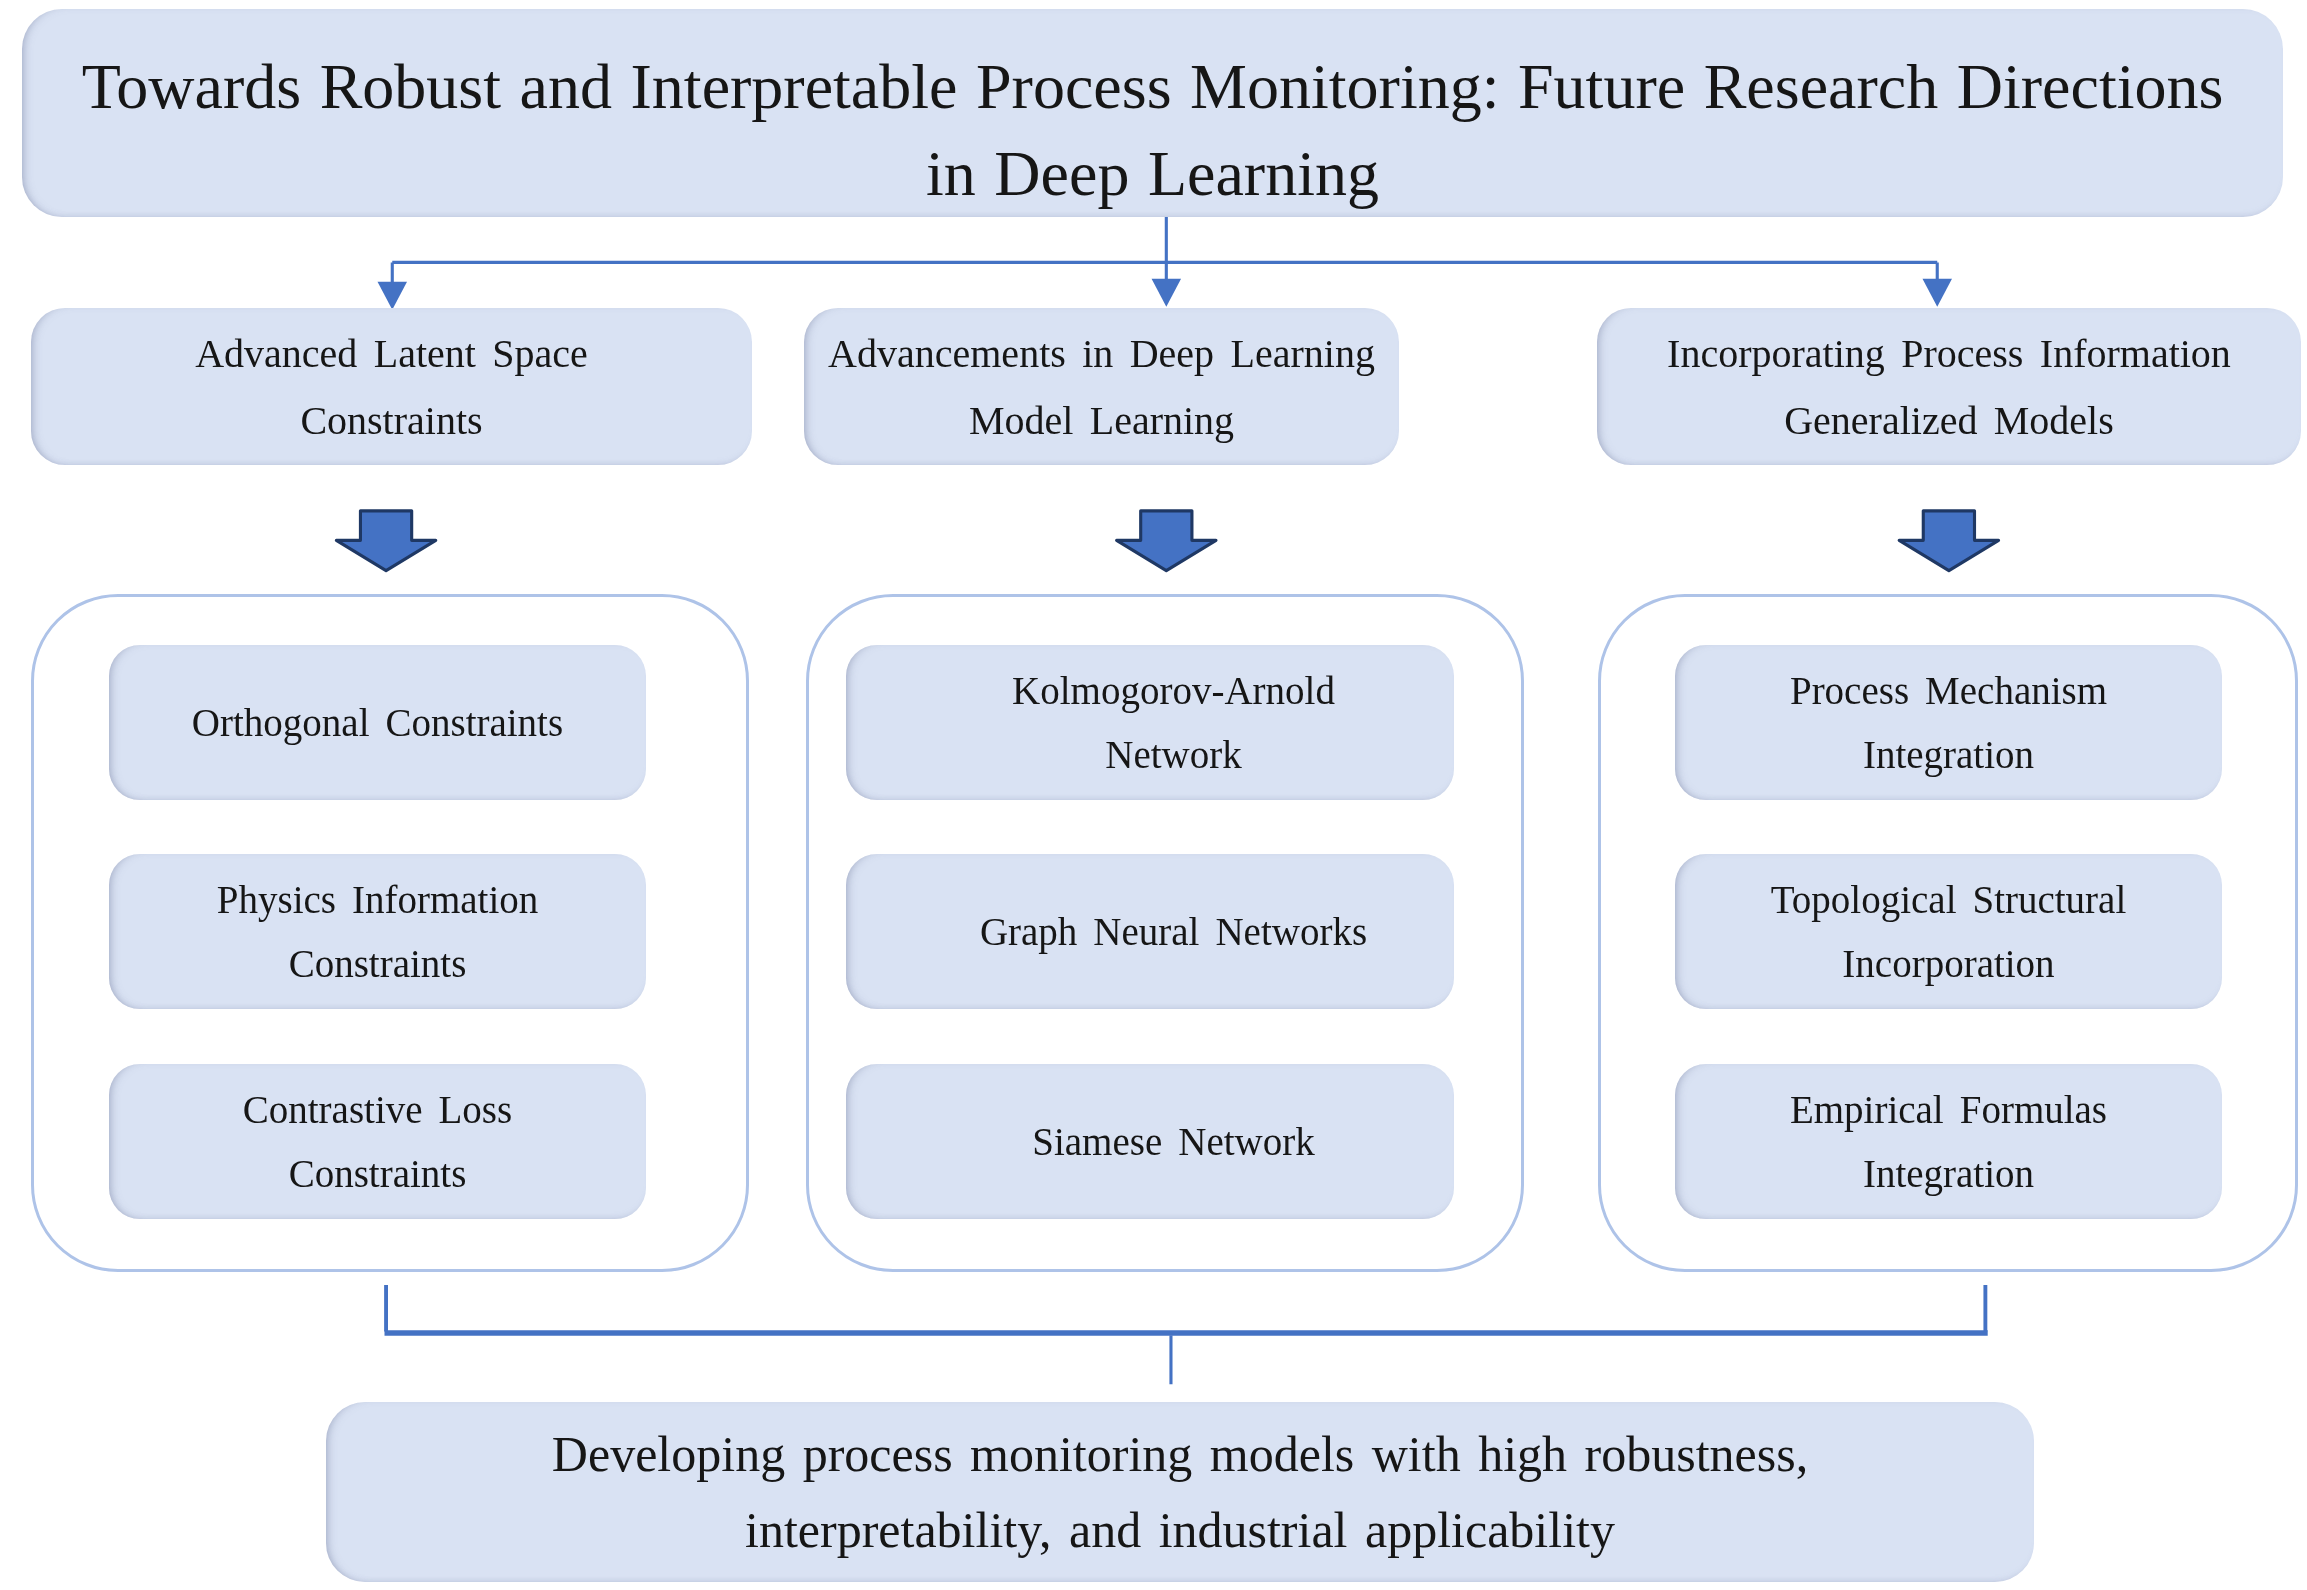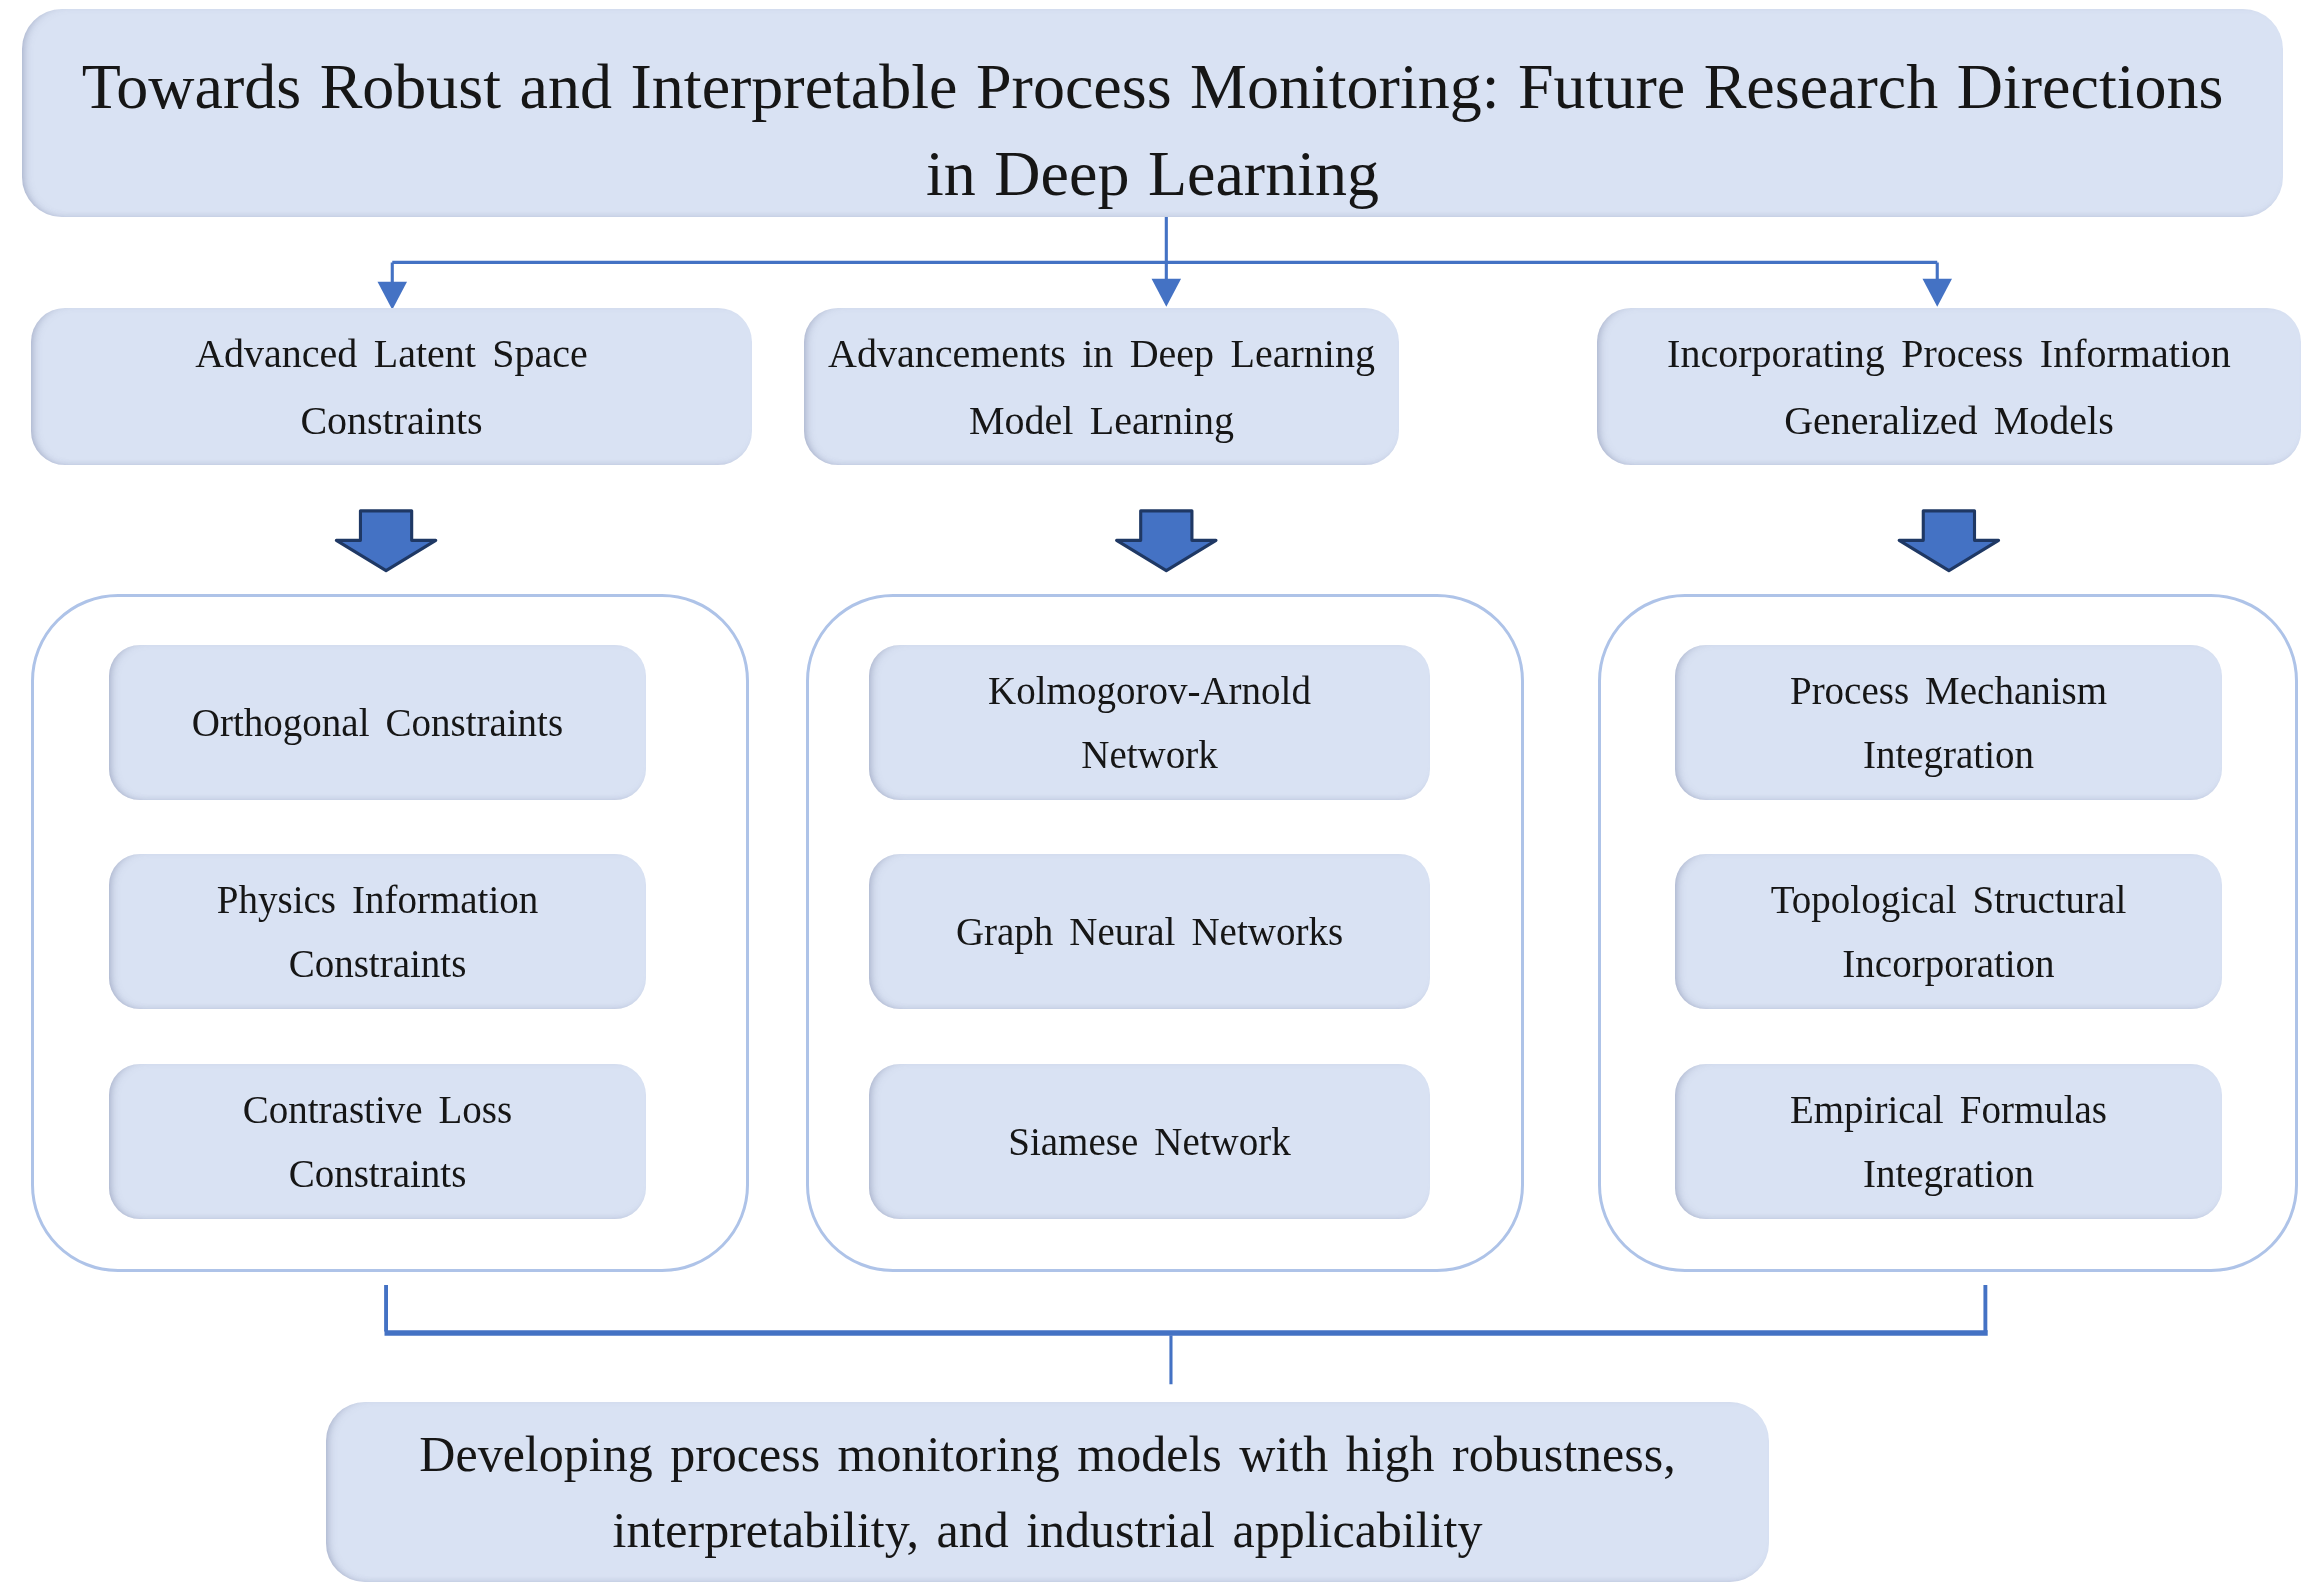--- a/index.html
+++ b/index.html
@@ -39,27 +39,27 @@
     background:#ffffff;box-sizing:border-box;
   }
   .container-0{left:31px;width:718px;}
   .container-1{left:806px;width:718px;}
   .container-2{left:1598px;width:700px;}
   .item-box{
     height:155px;border-radius:31px;
     font-size:39px;line-height:64px;word-spacing:.16em;
   }
   .col0{left:109px;width:537px;}
-  .col1{left:869px;width:561px;}
+  .col1{left:846px;width:561px;padding-left:47px;}
   .col2{left:1675px;width:547px;}
   .row0{top:645px;}
   .row1{top:854px;}
   .row2{top:1064px;}
   .conclusion-box{
-    left:326px;top:1402px;width:1443px;height:180px;
+    left:326px;top:1402px;width:1708px;height:180px;
     border-radius:39px;
     font-size:50px;line-height:76px;word-spacing:.10em;
   }
   svg.wires{position:absolute;left:0;top:0;pointer-events:none;}
 </style>
 </head>
 <body>
 
 <div class="canvas">
 

